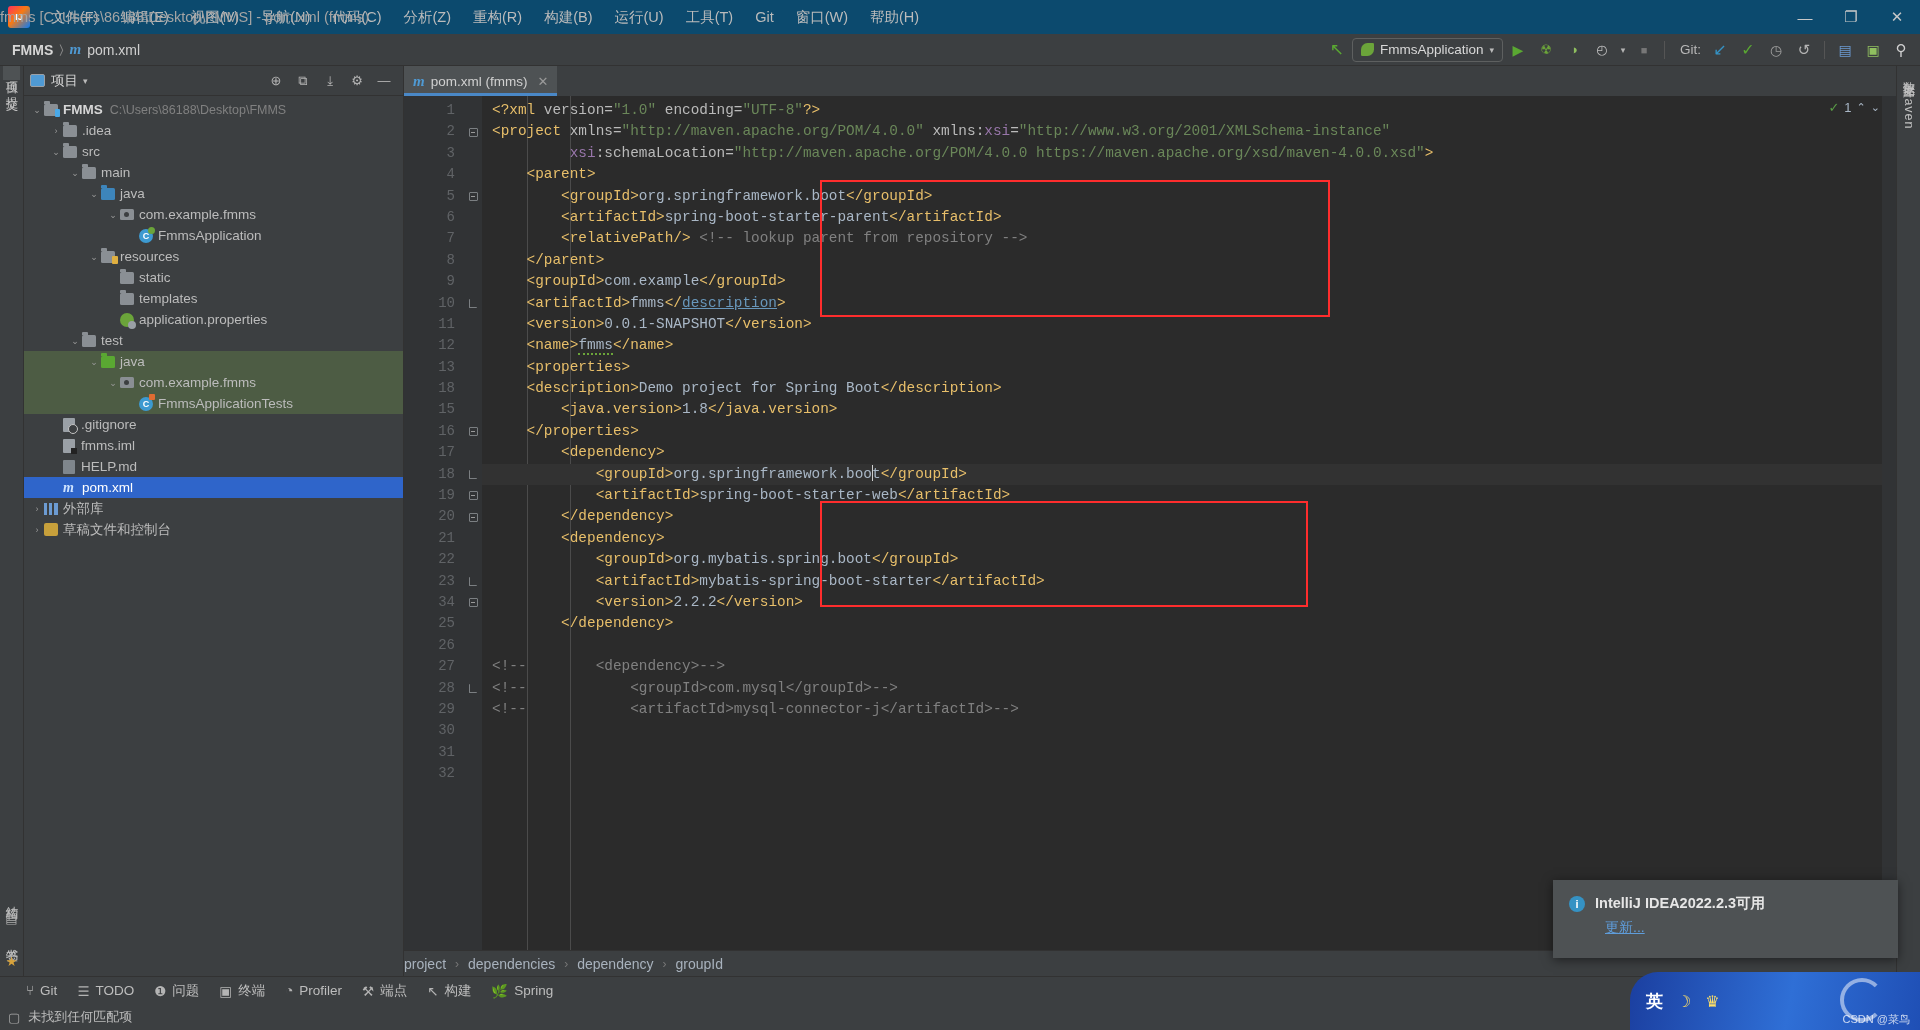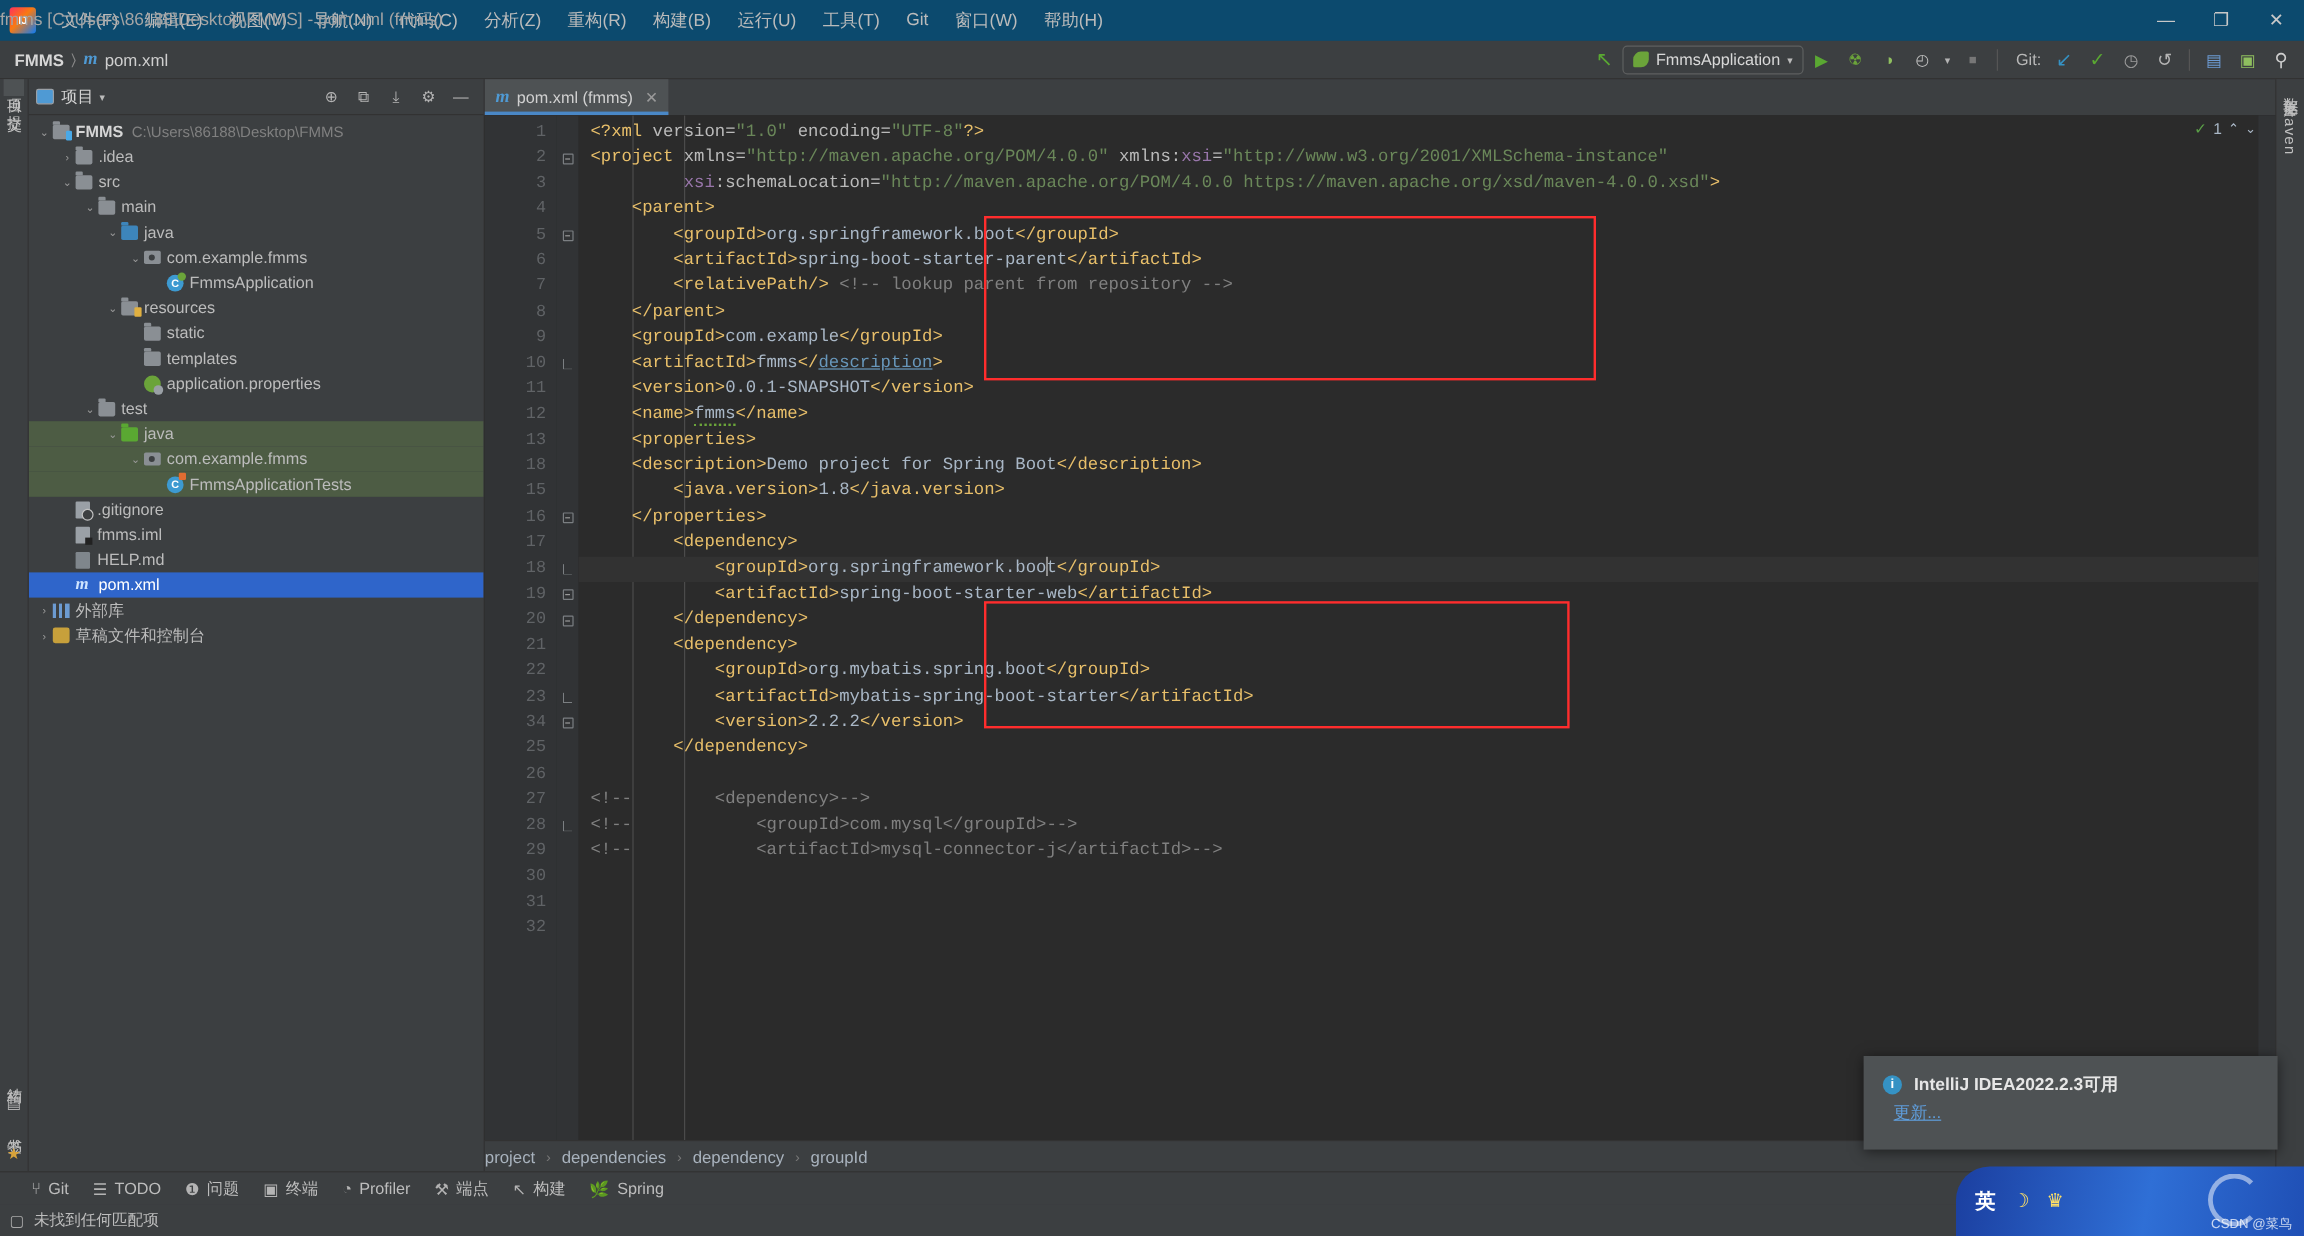--- a/index.html
+++ b/index.html
@@ -195,21 +195,21 @@
 
   
   .notif { position:absolute; right:22px; bottom:72px; width:345px; height:78px;
            background:#4e5254; box-shadow:0 2px 10px rgba(0,0,0,.5); z-index:30;
            padding:14px 16px; }
   .notif-t { display:flex; align-items:center; gap:10px; color:#e6e6e6;
              font-size:14.5px; font-weight:bold; }
   .info-ico { width:16px; height:16px; border-radius:50%; background:#3592c4;
               color:#fff; font-size:11px; font-weight:bold; display:flex;
               align-items:center; justify-content:center; flex:0 0 16px; }
-  .notif-a { color:#5f9ddb; font-size:14px; margin-left:9px; margin-top:6px;
+  .notif-a { color:#5f9ddb; font-size:14px; margin-left:36px; margin-top:6px;
              display:inline-block; }
 
   
   .ime { position:absolute; right:0; bottom:0; width:290px; height:58px;
          background:linear-gradient(100deg,#1b3fa0,#2f6fd6 55%,#1f4fb5);
          border-radius:28px 0 0 0; z-index:31; display:flex; align-items:center;
          padding:0 16px; gap:14px; overflow:hidden; }
   .ime-ch { color:#fff; font-size:17px; font-weight:bold; }
   .ime-ico { color:#ffe066; font-size:16px; }
   .ime-circ { position:absolute; right:36px; top:6px; width:44px; height:44px;

